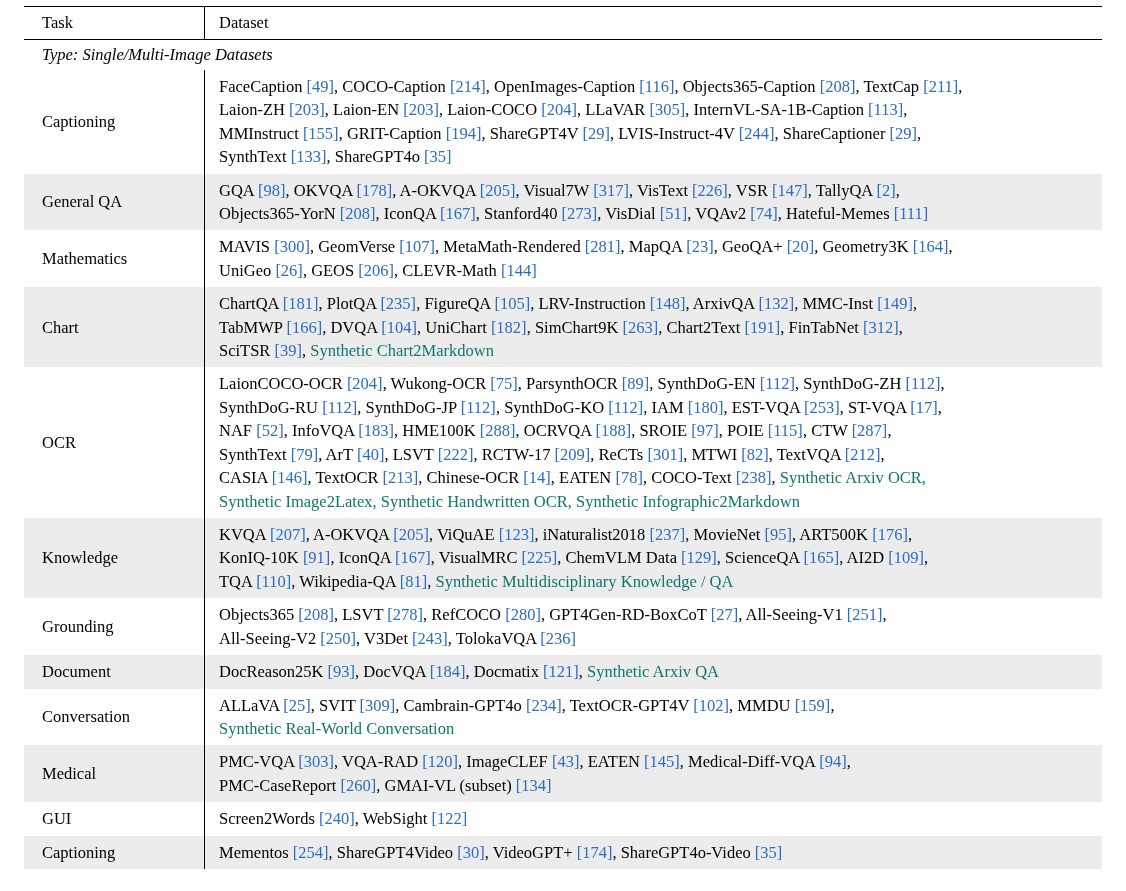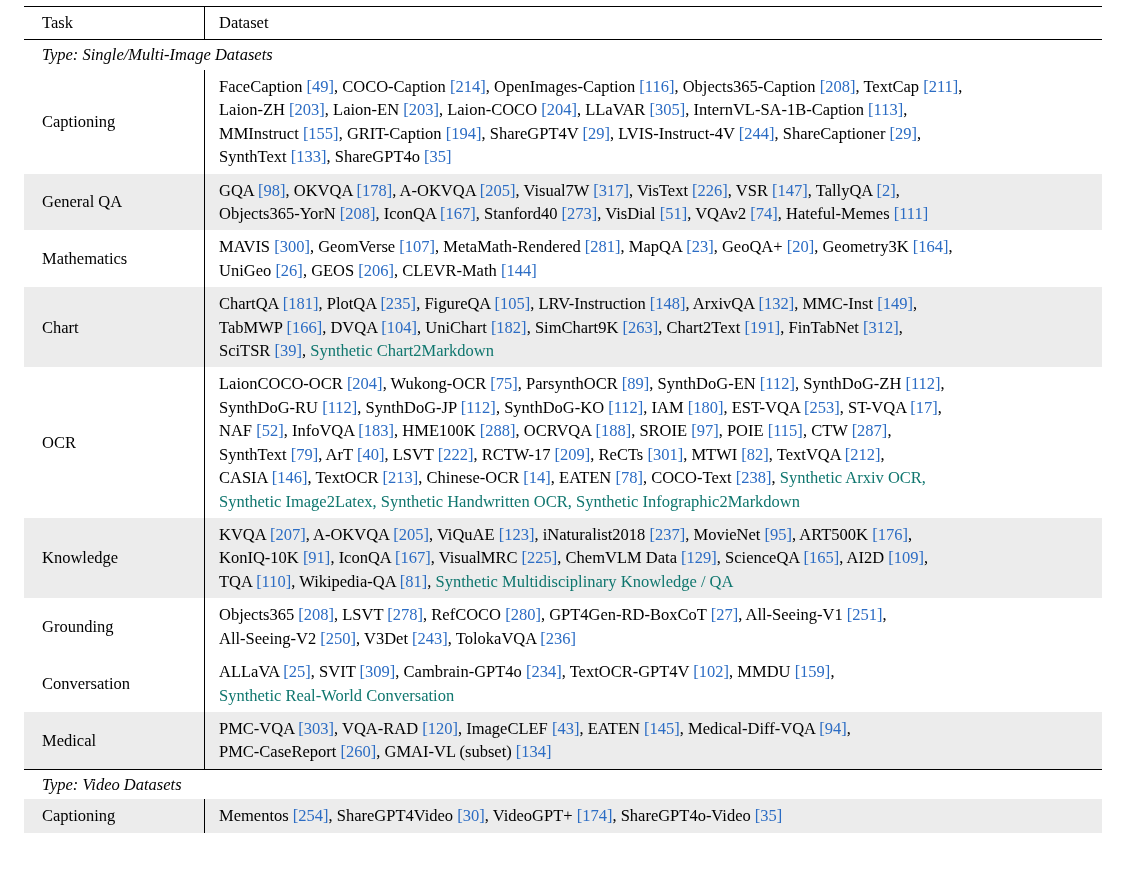--- a/index.html
+++ b/index.html
@@ -135,36 +135,45 @@
             <span class="ds-line"><span>TQA </span><span class="ref">[110]</span><span>, Wikipedia-QA </span><span class="ref">[81]</span><span>, </span><span class="synth">Synthetic Multidisciplinary Knowledge / QA</span></span>
           </td>
         </tr>
         <tr class="rowpad">
           <td class="col-task">Grounding</td>
           <td class="col-ds">
             <span class="ds-line"><span>Objects365 </span><span class="ref">[208]</span><span>, LSVT </span><span class="ref">[278]</span><span>, RefCOCO </span><span class="ref">[280]</span><span>, GPT4Gen-RD-BoxCoT </span><span class="ref">[27]</span><span>, All-Seeing-V1 </span><span class="ref">[251]</span><span>,</span></span>
             <span class="ds-line"><span>All-Seeing-V2 </span><span class="ref">[250]</span><span>, V3Det </span><span class="ref">[243]</span><span>, TolokaVQA </span><span class="ref">[236]</span></span>
           </td>
         </tr>
+        <tr class="rowpad shaded">
+          <td class="col-task">Document</td>
+          <td class="col-ds">
+            <span class="ds-line"><span>DocReason25K </span><span class="ref">[93]</span><span>, DocVQA </span><span class="ref">[184]</span><span>, Docmatix </span><span class="ref">[121]</span><span>, </span><span class="synth">Synthetic Arxiv QA</span></span>
+          </td>
+        </tr>
         <tr class="rowpad">
           <td class="col-task">Conversation</td>
           <td class="col-ds">
             <span class="ds-line"><span>ALLaVA </span><span class="ref">[25]</span><span>, SVIT </span><span class="ref">[309]</span><span>, Cambrain-GPT4o </span><span class="ref">[234]</span><span>, TextOCR-GPT4V </span><span class="ref">[102]</span><span>, MMDU </span><span class="ref">[159]</span><span>,</span></span>
             <span class="ds-line"><span class="synth">Synthetic Real-World Conversation</span></span>
           </td>
         </tr>
         <tr class="rowpad shaded">
           <td class="col-task">Medical</td>
           <td class="col-ds">
             <span class="ds-line"><span>PMC-VQA </span><span class="ref">[303]</span><span>, VQA-RAD </span><span class="ref">[120]</span><span>, ImageCLEF </span><span class="ref">[43]</span><span>, EATEN </span><span class="ref">[145]</span><span>, Medical-Diff-VQA </span><span class="ref">[94]</span><span>,</span></span>
             <span class="ds-line"><span>PMC-CaseReport </span><span class="ref">[260]</span><span>, GMAI-VL (subset) </span><span class="ref">[134]</span></span>
           </td>
         </tr>
-        <tr class="typerow rule-mid">
-          <td class="col-task" colspan="2">Type: Video Datasets</td>
+        <tr class="rowpad">
+          <td class="col-task">GUI</td>
+          <td class="col-ds">
+            <span class="ds-line"><span>Screen2Words </span><span class="ref">[240]</span><span>, WebSight </span><span class="ref">[122]</span></span>
+          </td>
         </tr>
         <tr class="rowpad shaded">
           <td class="col-task">Captioning</td>
           <td class="col-ds">
             <span class="ds-line"><span>Mementos </span><span class="ref">[254]</span><span>, ShareGPT4Video </span><span class="ref">[30]</span><span>, VideoGPT+ </span><span class="ref">[174]</span><span>, ShareGPT4o-Video </span><span class="ref">[35]</span></span>
           </td>
         </tr>
       </tbody>
   </table>
 

